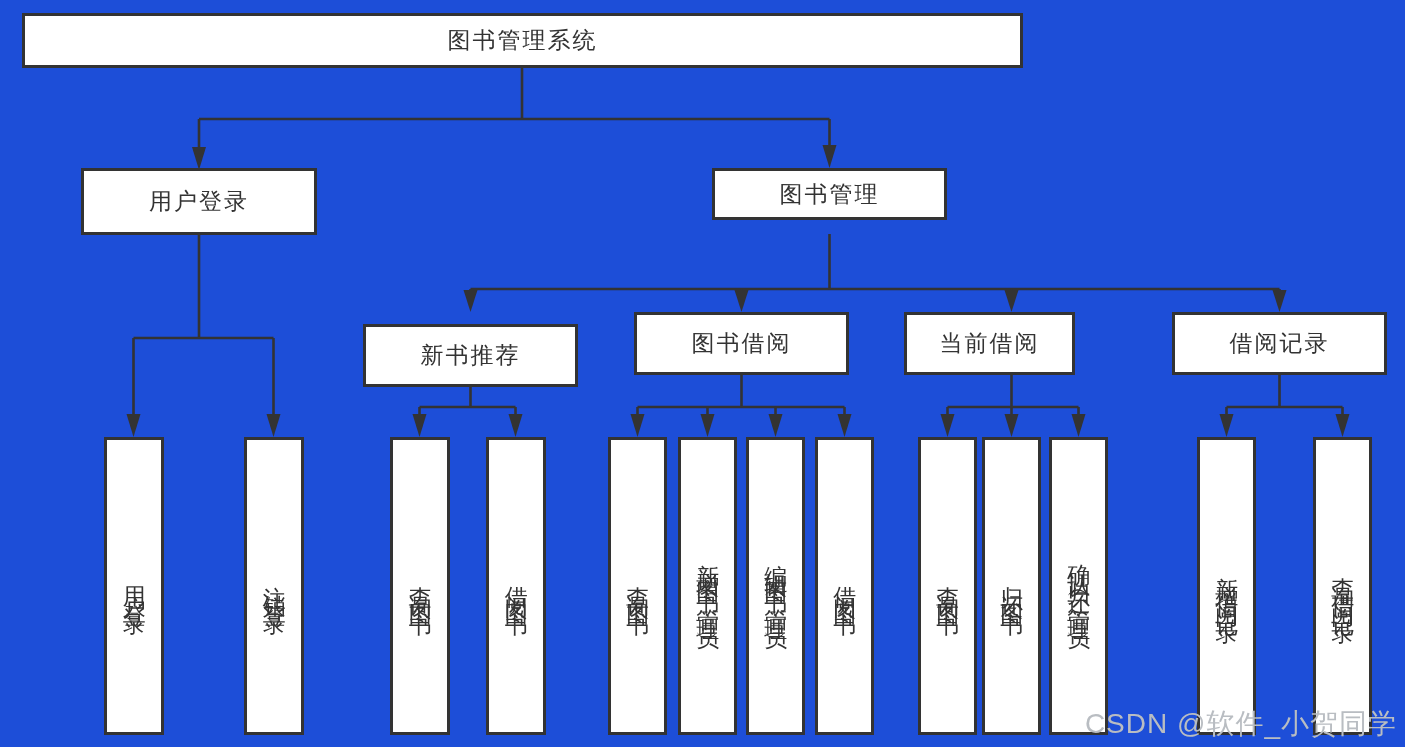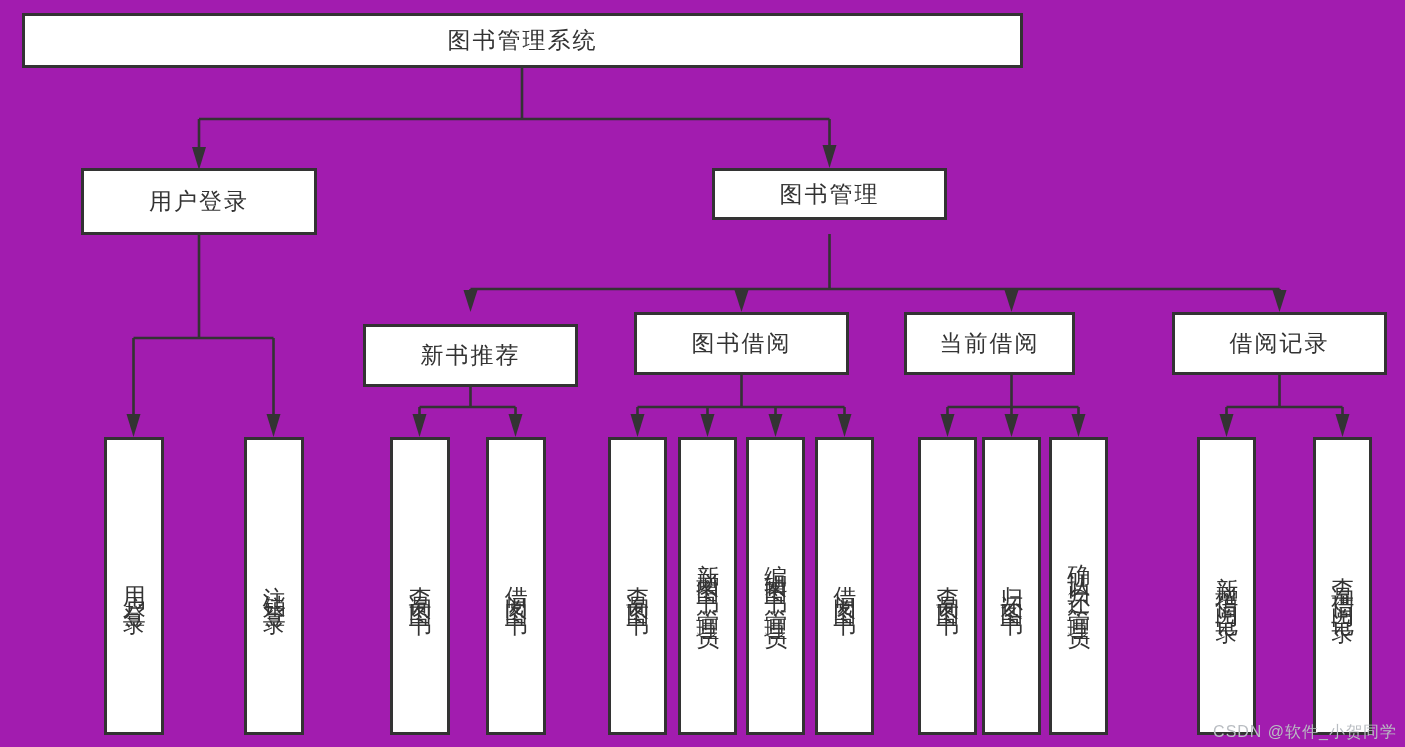--- a/index.html
+++ b/index.html
@@ -4,21 +4,21 @@
 <style>
   :root{
     --line:#333333;
     --text:#333333;
     --watermark:#b9bdc2;
   }
   html,body{margin:0;padding:0;background:#ffffff;}
   #stage{
     position:relative;
     width:1405px;height:747px;
-    background:#a21caf;
+    background:#1d4ed8;
     font-family:"Liberation Sans","DejaVu Sans",sans-serif;
     overflow:hidden;
   }
   #connectors{position:absolute;left:0;top:0;color:var(--line);}
   .node{
     position:absolute;
     box-sizing:border-box;
     border:3px solid var(--line);
     background:#ffffff;
     display:flex;
@@ -37,21 +37,21 @@
     text-orientation:mixed;
     font-size:23px;
     letter-spacing:9px;
     line-height:1.1;
     white-space:nowrap;
   }
   .watermark{
     position:absolute;
     right:8px;
     bottom:4px;
-    font-size:16px;
+    font-size:28px;
     letter-spacing:1px;
     color:var(--watermark);
     z-index:5;
     white-space:nowrap;
   }
 </style>
 </head>
 <body>
 
 <div id="stage">

